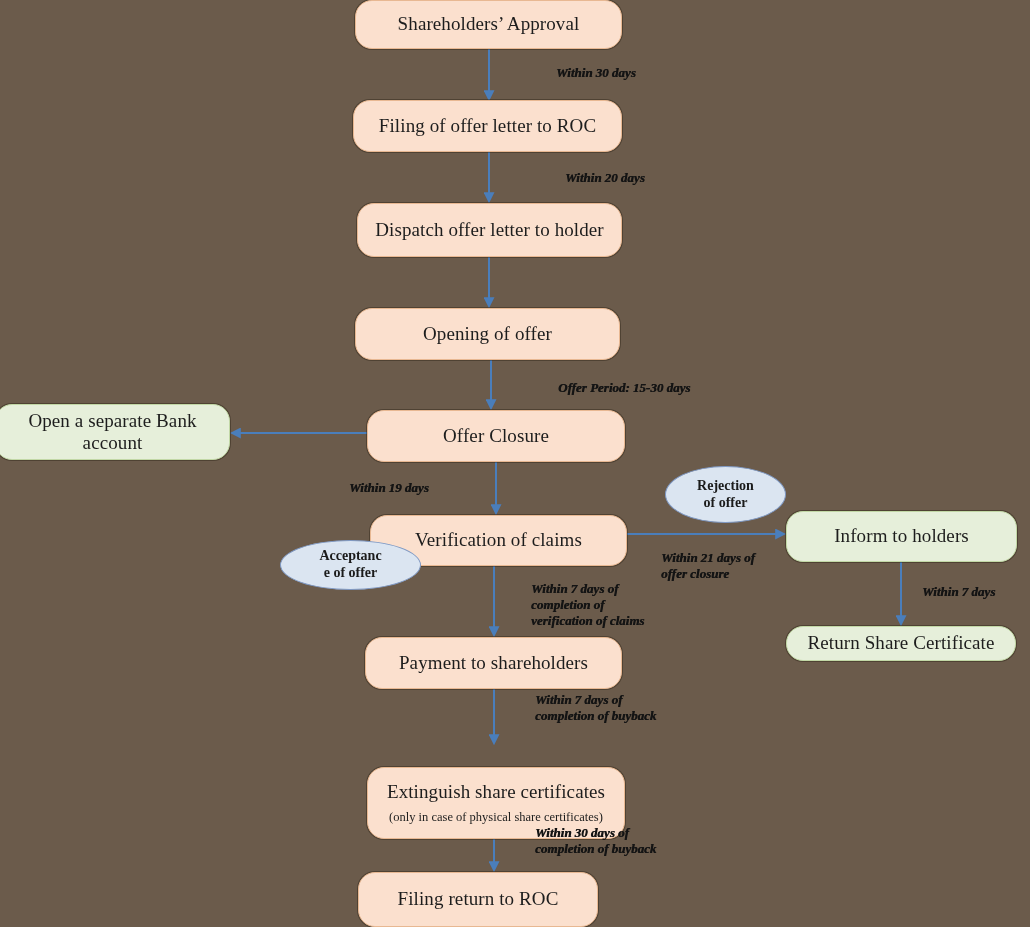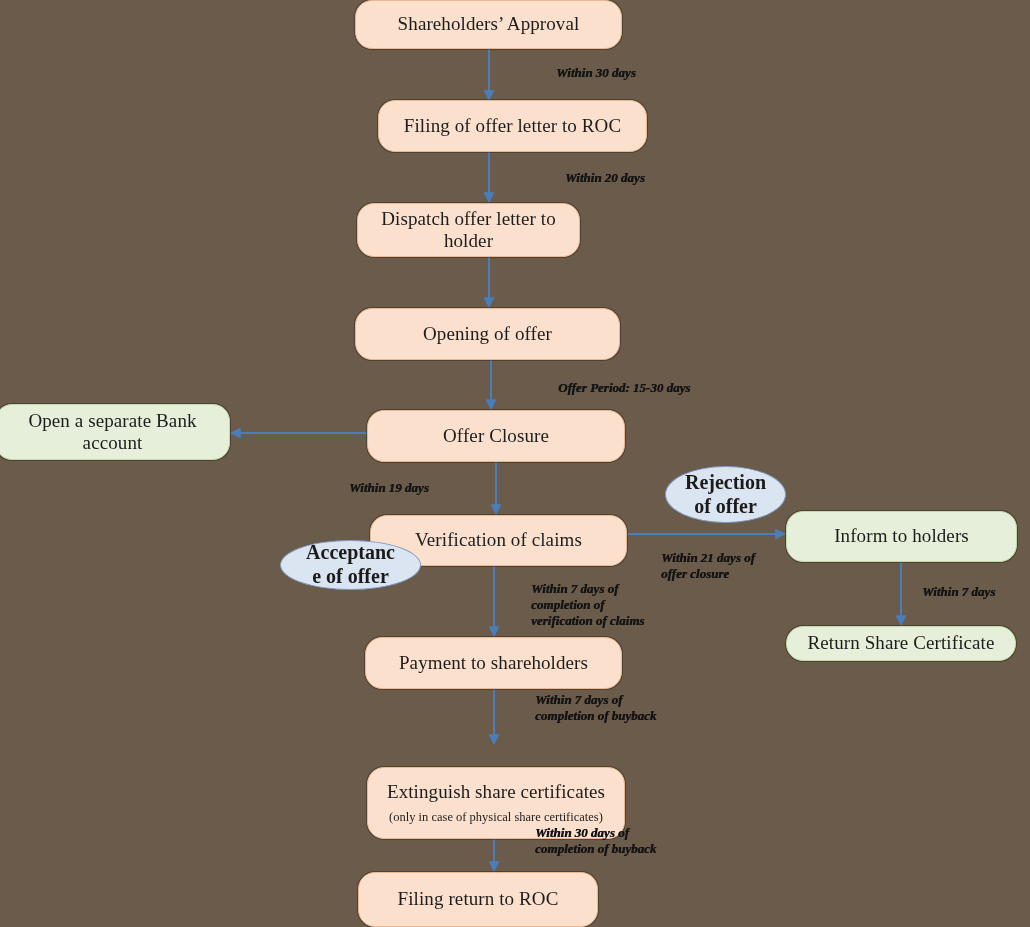--- a/index.html
+++ b/index.html
@@ -62,21 +62,21 @@
     display: flex;
     align-items: center;
     justify-content: center;
     text-align: center;
     border-radius: 50%;
     background: #dbe5f1;
     border: 1px solid #7f99c4;
     color: #1b1b1b;
     font-family: "Liberation Serif", "DejaVu Serif", serif;
     font-weight: bold;
-    font-size: 20px;
+    font-size: 14px;
     line-height: 1.18;
     padding: 0 10px;
   }
   .edge-label {
     position: absolute;
     font-family: "Liberation Serif", "DejaVu Serif", serif;
     font-weight: bold;
     font-style: italic;
     font-size: 13px;
     line-height: 1.22;
@@ -108,25 +108,25 @@
       <line x1="494" y1="566" x2="494" y2="635"></line>
       <line x1="494" y1="689" x2="494" y2="743"></line>
       <line x1="494" y1="817" x2="494" y2="870"></line>
     </g>
   </svg>
 
   <div class="node peach" style="left:355px; top:0px; width:267px; height:49px;">
     <div class="title">Shareholders’ Approval</div>
   </div>
 
-  <div class="node peach" style="left:353px; top:100px; width:269px; height:52px;margin-left:25px;">
+  <div class="node peach" style="left:353px; top:100px; width:269px; height:52px;">
     <div class="title">Filing of offer letter to ROC</div>
   </div>
 
-  <div class="node peach" style="left:357px; top:203px; width:223px; height:54px;">
+  <div class="node peach" style="left:357px; top:203px; width:265px; height:54px;">
     <div class="title">Dispatch offer letter to holder</div>
   </div>
 
   <div class="node peach" style="left:355px; top:308px; width:265px; height:52px;">
     <div class="title">Opening of offer</div>
   </div>
 
   <div class="node green" style="left:-5px; top:404px; width:235px; height:56px;">
     <div class="title">Open a separate Bank account</div>
   </div>

